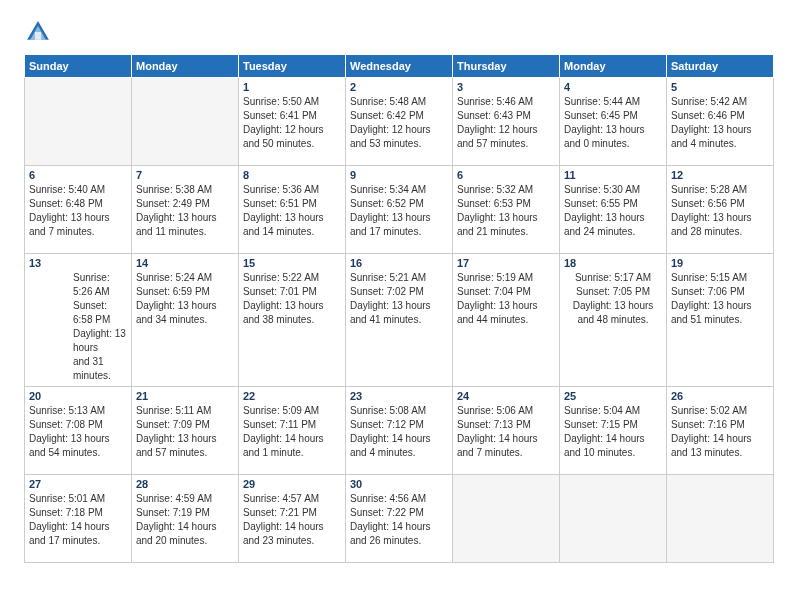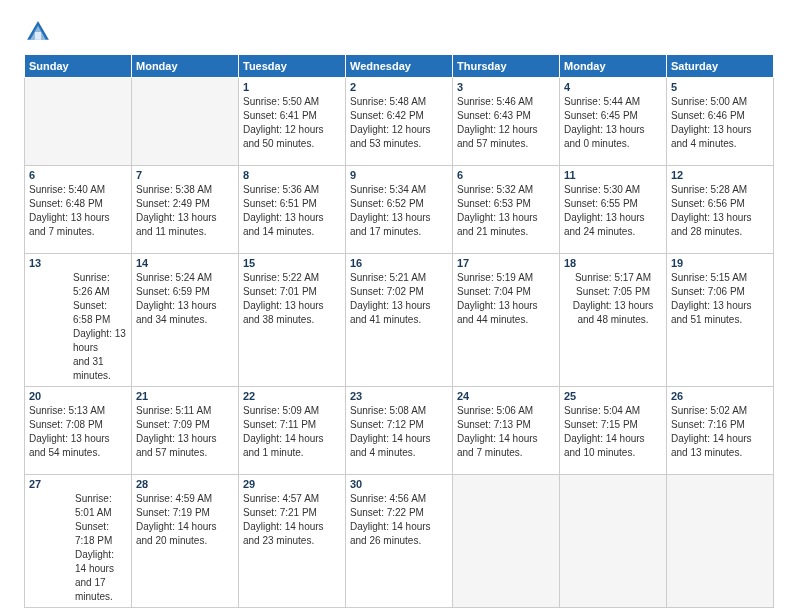--- a/index.html
+++ b/index.html
@@ -141,21 +141,21 @@
           </td>
           <td>
             <div class="day-num">4</div>
             <div class="cell-info" style="white-space: pre-line;">Sunrise: 5:44 AM
 Sunset: 6:45 PM
 Daylight: 13 hours
 and 0 minutes.</div>
           </td>
           <td>
             <div class="day-num">5</div>
-            <div class="cell-info" style="white-space: pre-line;">Sunrise: 5:00 AM
+            <div class="cell-info" style="white-space: pre-line;">Sunrise: 5:42 AM
 Sunset: 6:46 PM
 Daylight: 13 hours
 and 4 minutes.</div>
           </td>
         </tr>
         <tr>
           <td>
             <div class="day-num">6</div>
             <div class="cell-info" style="white-space: pre-line;">Sunrise: 5:40 AM
 Sunset: 6:48 PM
@@ -303,21 +303,21 @@
             <div class="day-num">26</div>
             <div class="cell-info" style="white-space: pre-line;">Sunrise: 5:02 AM
 Sunset: 7:16 PM
 Daylight: 14 hours
 and 13 minutes.</div>
           </td>
         </tr>
         <tr>
           <td>
             <div class="day-num">27</div>
-            <div class="cell-info" style="white-space: pre-line; margin-left: 46px;">Sunrise: 5:01 AM
+            <div class="cell-info" style="white-space: pre-line;">Sunrise: 5:01 AM
 Sunset: 7:18 PM
 Daylight: 14 hours
 and 17 minutes.</div>
           </td>
           <td>
             <div class="day-num">28</div>
             <div class="cell-info" style="white-space: pre-line;">Sunrise: 4:59 AM
 Sunset: 7:19 PM
 Daylight: 14 hours
 and 20 minutes.</div>

